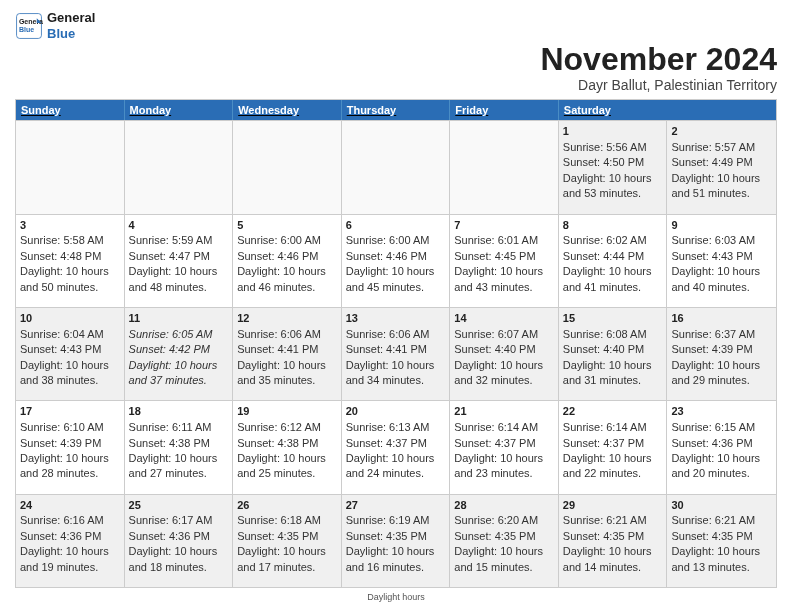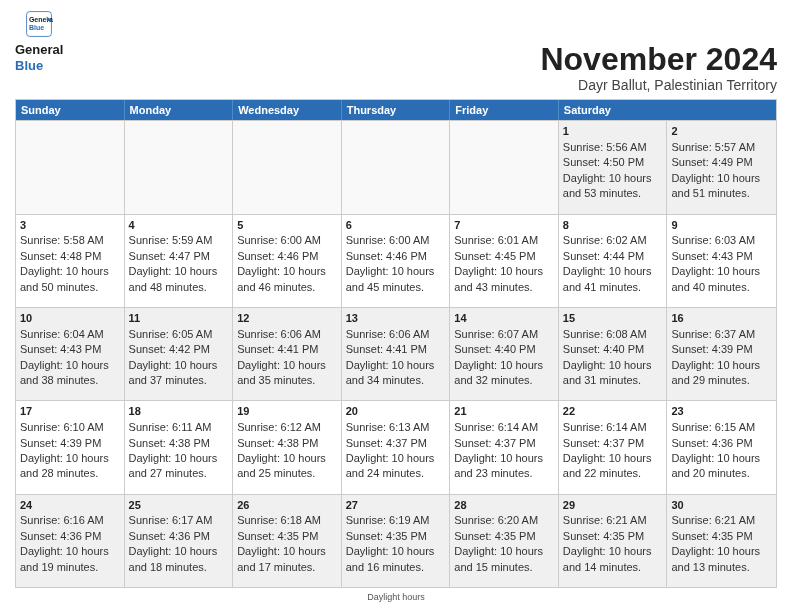--- a/index.html
+++ b/index.html
@@ -20,21 +20,20 @@
     .header {
       display: flex;
       align-items: flex-start;
       justify-content: space-between;
       margin-bottom: 6px;
     }
     .logo {
       display: flex;
       align-items: center;
       gap: 4px;
-      flex-direction: column;
     }
     .logo-text {
       font-size: 13px;
       font-weight: bold;
       color: #1a1a1a;
       line-height: 1.2;
     }
     .logo-icon {
       width: 28px;
       height: 28px;
@@ -56,20 +55,21 @@
     .calendar {
       flex: 1;
       display: flex;
       flex-direction: column;
       border: 1px solid #ccc;
     }
     .cal-header {
       display: grid;
       grid-template-columns: repeat(7, 1fr);
       background: #2a6db5;
+      text-decoration: underline;
     }
     .cal-header-cell {
       color: #fff;
       font-size: 11px;
       font-weight: bold;
       padding: 4px 5px;
       border-right: 1px solid #4a8dc5;
       text-align: left;
     }
     .cal-header-cell:last-child { border-right: none; }
@@ -222,21 +222,21 @@
         <div class="cal-row">
           <div class="cal-cell shaded">
             <span class="day-num">10</span>
             <div class="day-info" style="white-space: pre-line;">Sunrise: 6:04 AM
 Sunset: 4:43 PM
 Daylight: 10 hours
 and 38 minutes.</div>
           </div>
           <div class="cal-cell shaded">
             <span class="day-num">11</span>
-            <div class="day-info" style="white-space: pre-line;">Sunrise: 6:05 AM
+            <div class="day-info" style="white-space: pre-line; font-style: italic;">Sunrise: 6:05 AM
 Sunset: 4:42 PM
 Daylight: 10 hours
 and 37 minutes.</div>
           </div>
           <div class="cal-cell shaded">
             <span class="day-num">12</span>
             <div class="day-info" style="white-space: pre-line;">Sunrise: 6:06 AM
 Sunset: 4:41 PM
 Daylight: 10 hours
 and 35 minutes.</div>

